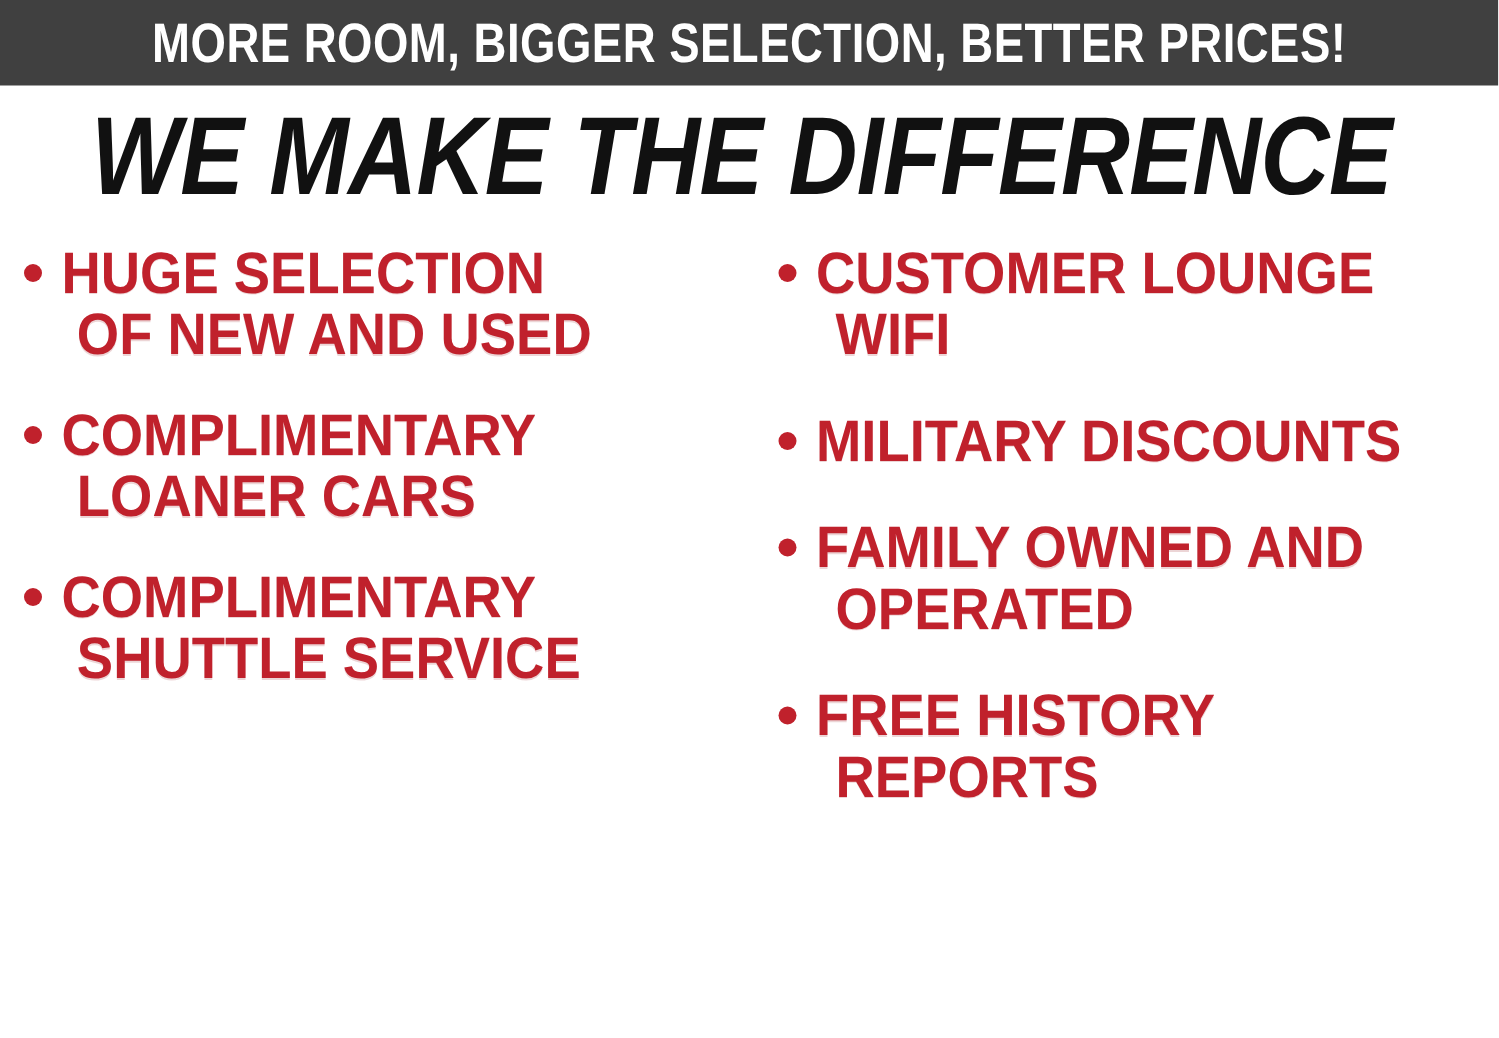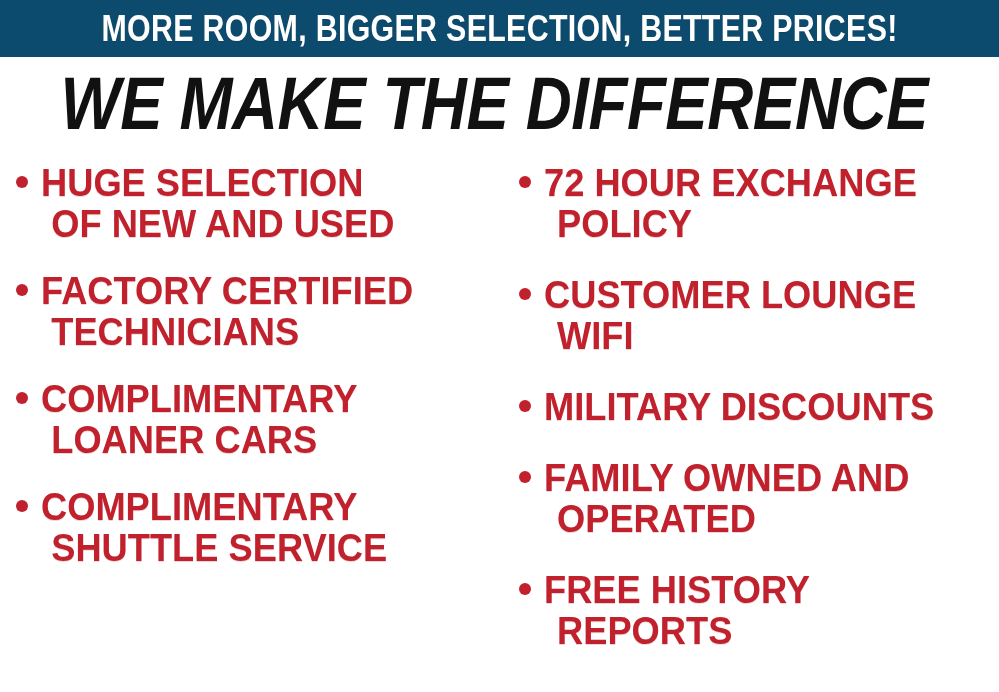--- a/index.html
+++ b/index.html
@@ -20,21 +20,21 @@
     overflow: hidden;
   }
 
   
   .banner {
     position: absolute;
     left: 0;
     top: 0;
     width: 999px;
     height: 57px;
-    background: #0c4a6e;
+    background: #404040;
     display: flex;
     align-items: center;
     justify-content: center;
     box-sizing: border-box;
   }
   .banner-text {
     color: #ffffff;
     font-family: "Liberation Sans", sans-serif;
     font-weight: bold;
     font-size: 37px;
@@ -136,27 +136,20 @@
 
       <div class="bullet-item">
         <span class="dot"></span>
         <span class="bullet-text">
           <span>HUGE SELECTION</span>
           <span class="l2">OF NEW AND USED</span>
         </span>
       </div>
 
 
-      <div class="bullet-item">
-        <span class="dot"></span>
-        <span class="bullet-text">
-          <span>FACTORY CERTIFIED</span>
-          <span class="l2">TECHNICIANS</span>
-        </span>
-      </div>
 
       <div class="bullet-item">
         <span class="dot"></span>
         <span class="bullet-text">
           <span>COMPLIMENTARY</span>
           <span class="l2">LOANER CARS</span>
         </span>
       </div>
 
       <div class="bullet-item">
@@ -164,27 +157,20 @@
         <span class="bullet-text">
           <span>COMPLIMENTARY</span>
           <span class="l2">SHUTTLE SERVICE</span>
         </span>
       </div>
 
     </div>
 
     <div class="col col-right">
 
-      <div class="bullet-item">
-        <span class="dot"></span>
-        <span class="bullet-text">
-          <span>72 HOUR EXCHANGE</span>
-          <span class="l2">POLICY</span>
-        </span>
-      </div>
 
 
       <div class="bullet-item">
         <span class="dot"></span>
         <span class="bullet-text">
           <span>CUSTOMER LOUNGE</span>
           <span class="l2">WIFI</span>
         </span>
       </div>
 

